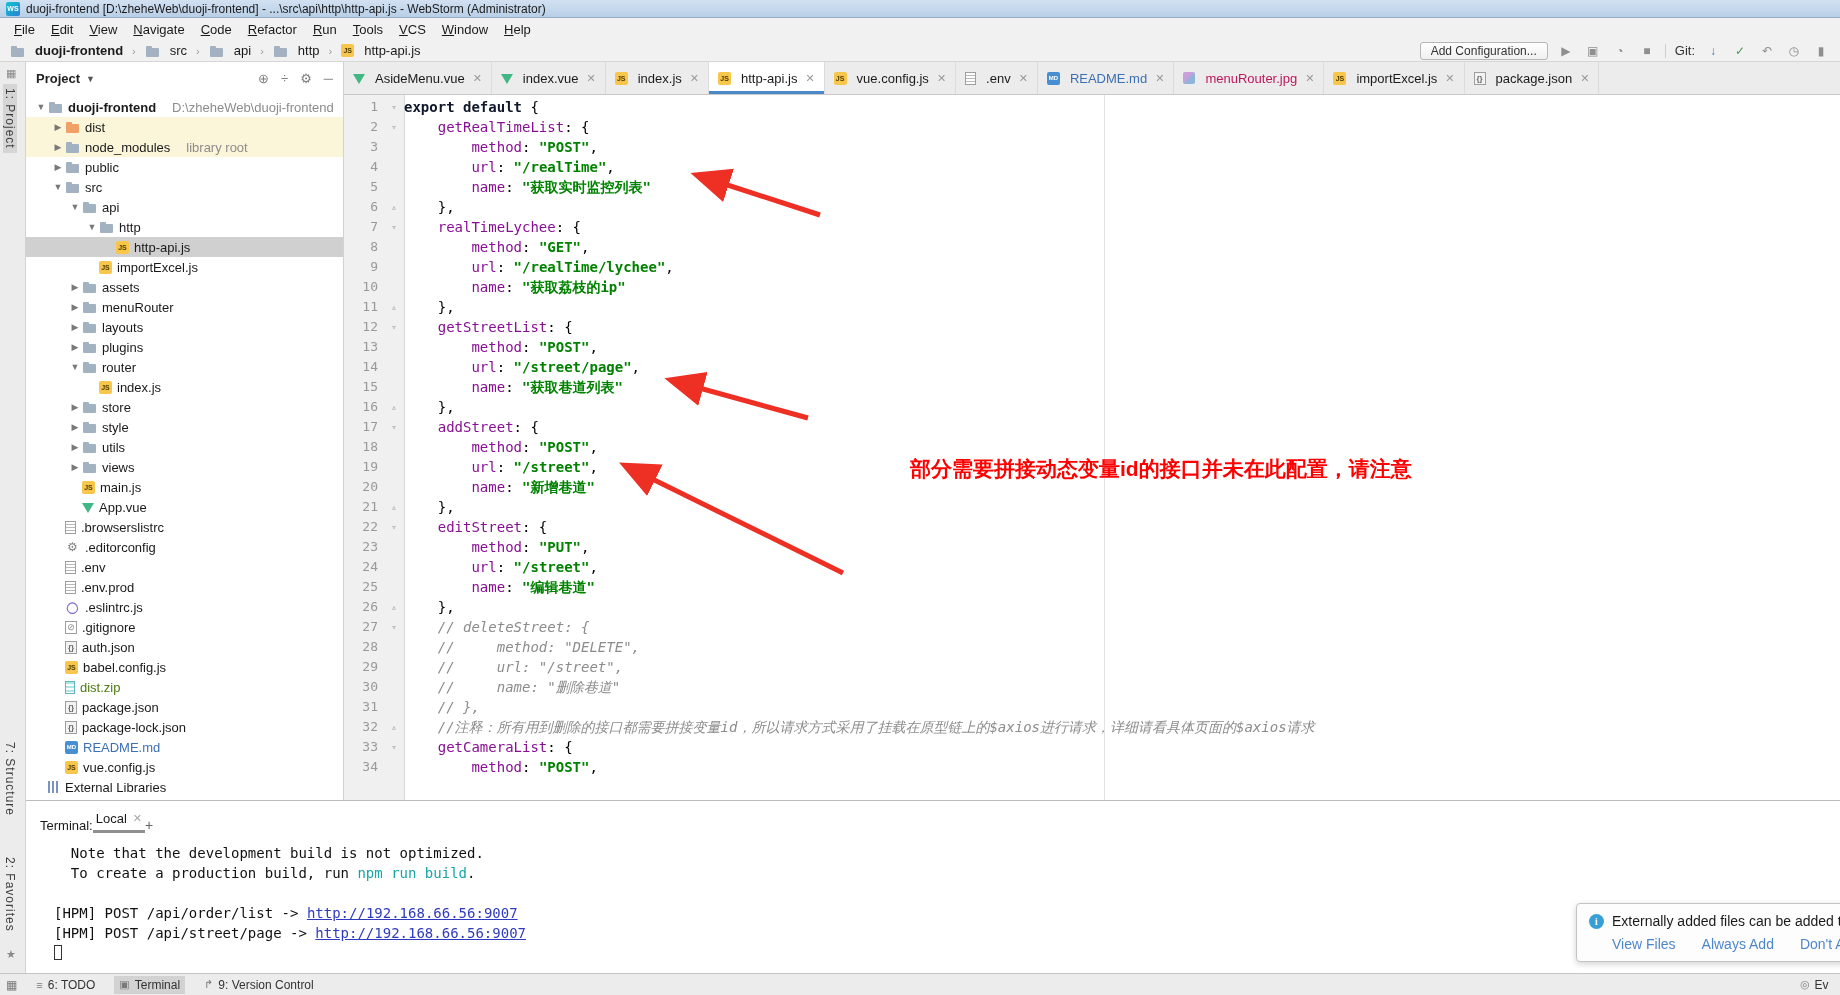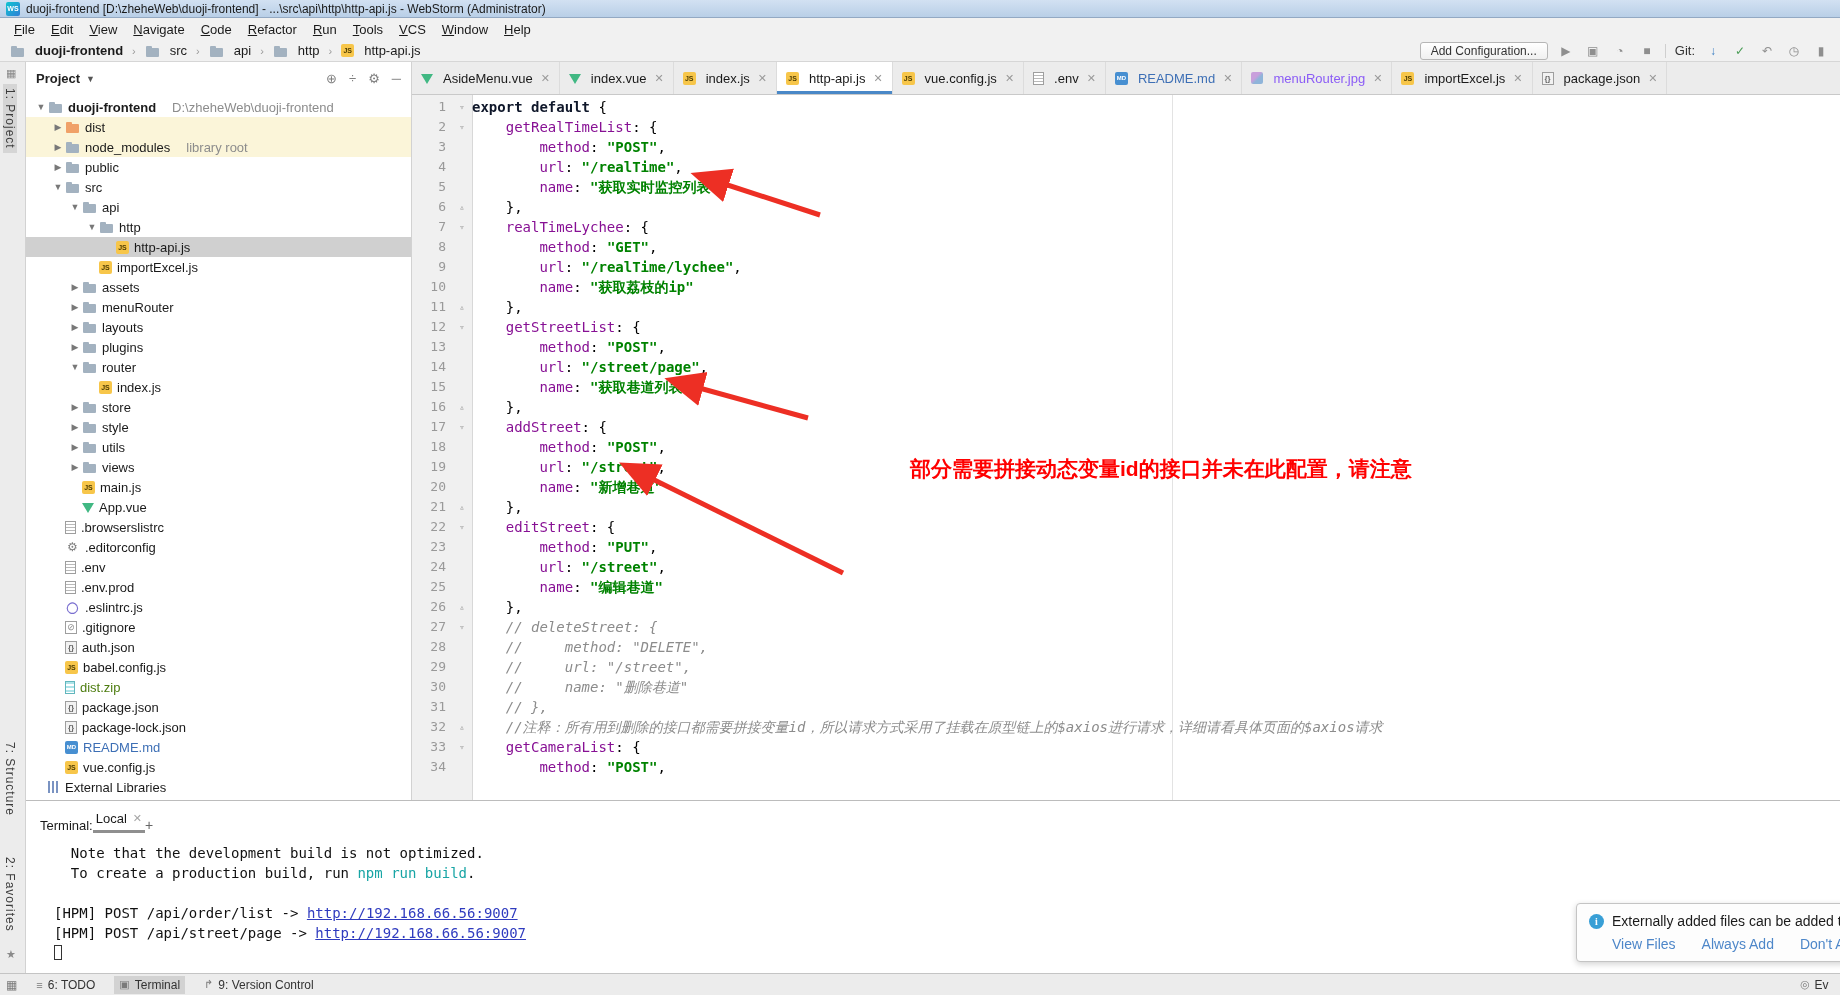--- a/index.html
+++ b/index.html
@@ -35,21 +35,21 @@
   .stripe { width:26px; background:#ececec; border-right:1px solid #d2d2d2; position:relative; flex:none; }
   .stripe .vlabel { writing-mode:vertical-rl; font-size:12px; color:#3c3c3c; letter-spacing:1px; padding:4px 0;
                     position:absolute; left:3px; white-space:nowrap; }
   .stripe .pressed { background:#d5d5d5; }
   .stripe-icon { position:absolute; left:6px; color:#8a8a8a; font-size:11px; }
 
   .rightcol { flex:1; display:flex; flex-direction:column; min-width:0; }
   .panels { height:738px; display:flex; min-width:0; }
 
   
-  .project { width:386px; flex:none; background:#fff; border-right:1px solid #d2d2d2; overflow:hidden; }
+  .project { width:318px; flex:none; background:#fff; border-right:1px solid #d2d2d2; overflow:hidden; }
   .proj-header { height:33px; display:flex; align-items:center; padding:0 10px; gap:4px; }
   .proj-title { font-weight:bold; color:#222; }
   .proj-caret { font-size:9px; color:#555; margin-left:2px; }
   .proj-icons { margin-left:auto; display:flex; gap:12px; color:#7f7f7f; font-size:13px; }
   .tree { padding-top:2px; }
   .trow { height:20px; display:flex; align-items:center; white-space:nowrap; }
   .trow.lib { background:#fbf5d9; }
   .trow.selected { background:#d0d0d0; }
   .tarrow { width:14px; flex:none; text-align:center; color:#787878; font-size:9px; }
   .tsub { color:#8c8c8c; margin-left:16px; }
@@ -421,21 +421,21 @@
               <span>.env</span>
               <span class="close">✕</span>
             </div>
             <div class="etab">
               <i class="fi fi-md">MD</i>
               <span style="color: rgb(61, 111, 181);">README.md</span>
               <span class="close">✕</span>
             </div>
             <div class="etab">
               <i class="fi fi-img"></i>
-              <span style="color: #8b5cf6;">menuRouter.jpg</span>
+              <span style="color: #be185d;">menuRouter.jpg</span>
               <span class="close">✕</span>
             </div>
             <div class="etab">
               <i class="fi fi-js">JS</i>
               <span>importExcel.js</span>
               <span class="close">✕</span>
             </div>
             <div class="etab">
               <i class="fi fi-json">{}</i>
               <span>package.json</span>

